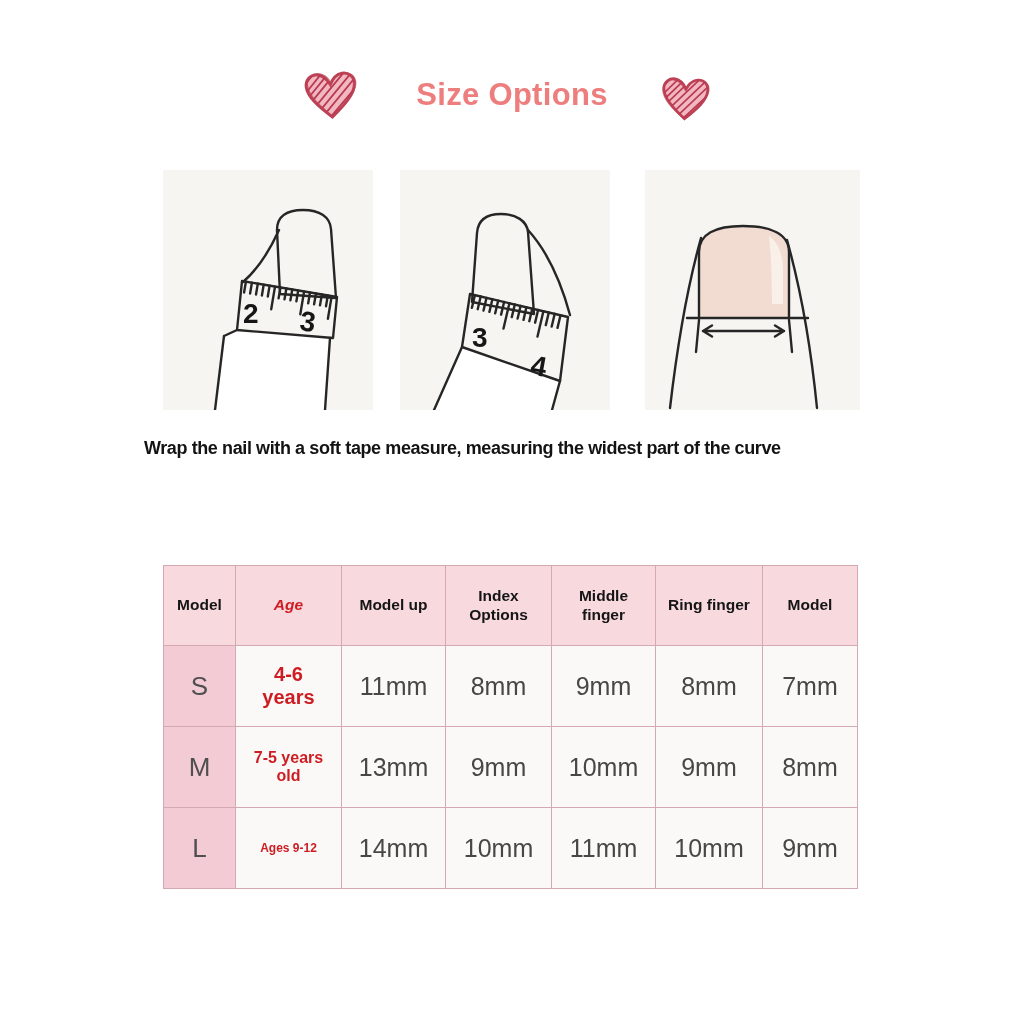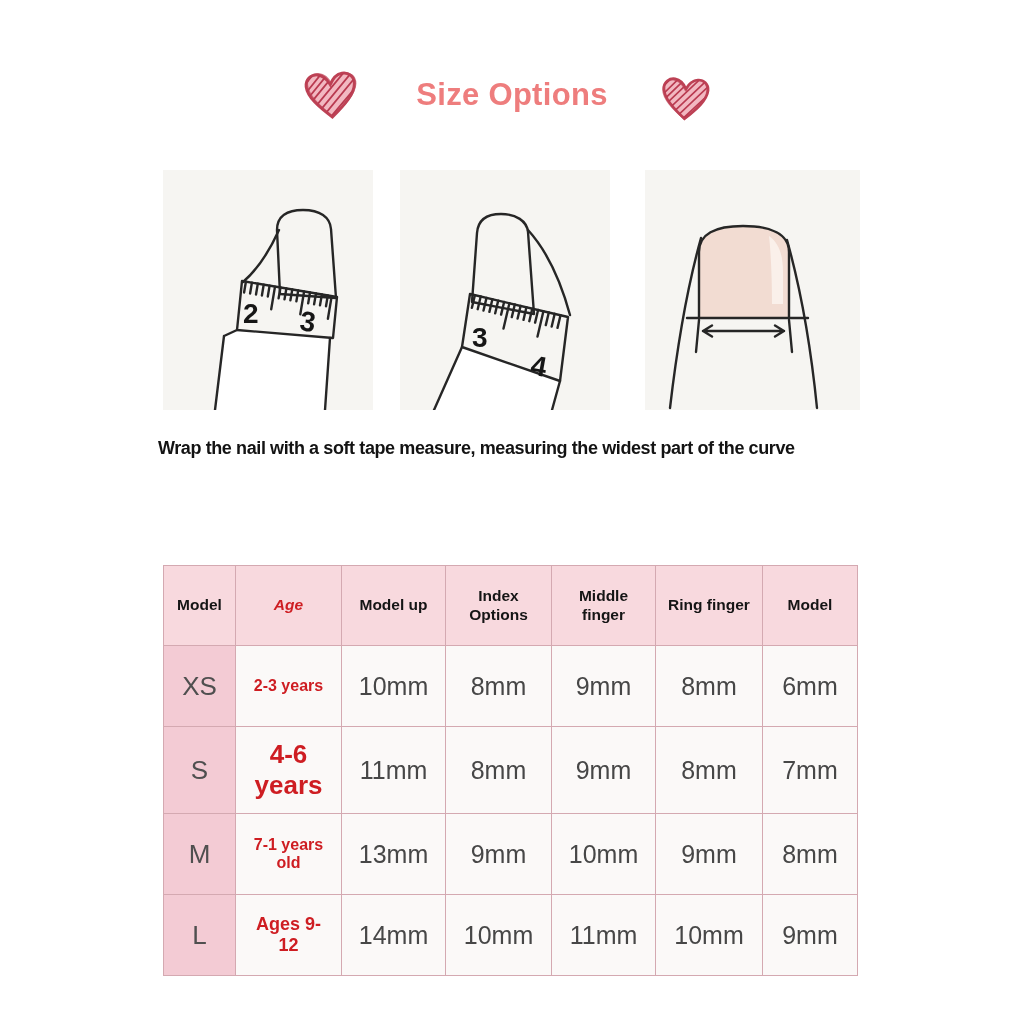--- a/index.html
+++ b/index.html
@@ -15,40 +15,40 @@
 
   
   .panel{position:absolute;top:170px;height:240px;background:#f6f5f2;}
   .panel svg{display:block;width:100%;height:100%;}
   #panel-1{left:163px;width:210px;}
   #panel-2{left:400px;width:210px;}
   #panel-3{left:645px;width:215px;}
 
   
   .instr{position:absolute;margin:0;color:#131313;white-space:nowrap;}
-  .instr-1{left:158px;top:438px;font-size:18px;font-weight:700;letter-spacing:-.4px;}
+  .instr-1{left:144px;top:438px;font-size:18px;font-weight:700;letter-spacing:-.4px;}
   .instr-2{left:157px;top:473px;font-size:15.5px;font-weight:700;letter-spacing:-.3px;}
 
   
   .size-table{position:absolute;left:163px;top:565px;width:694px;border-collapse:collapse;
               table-layout:fixed;background:#fbf9f8;}
   .size-table th,.size-table td{border:1px solid #d4a9b1;text-align:center;vertical-align:middle;
               padding:12px;overflow:hidden;}
   .size-table thead tr{height:80px;}
   .size-table tbody tr{height:81px;}
   .size-table thead th{background:#f8d9de;font-size:15.5px;font-weight:700;color:#151515;line-height:1.2;}
   .size-table thead th.hdr-age{color:#ce1d22;font-style:italic;}
   .size-table thead th.hdr-middle{padding:8px 18px;}
   td.model{background:#f3cbd4;font-size:26px;font-weight:400;color:#4f4f4f;}
   td.age{color:#ce1d22;font-weight:700;}
   td.mm{font-size:25px;color:#474747;}
   tr.r0 td.age{font-size:16px;}
-  tr.r1 td.age{font-size:26px;}
+  tr.r1 td.age{font-size:20px;}
   tr.r2 td.age{font-size:16px;}
-  tr.r3 td.age{font-size:18px;}
+  tr.r3 td.age{font-size:12px;}
 
   .sketch{stroke:#262626;stroke-width:2.4;stroke-linecap:round;stroke-linejoin:round;fill:none;}
   .tape-num{font-family:"Liberation Sans", sans-serif;font-weight:700;fill:#161616;font-size:28px;}
 </style>
 </head>
 <body>
 
 <div class="page">
 
   <svg class="heart heart-left" viewBox="0 0 48 44">
@@ -139,41 +139,32 @@
         <th>Model</th>
         <th class="hdr-age">Age</th>
         <th>Model up</th>
         <th>Index Options</th>
         <th class="hdr-middle">Middle finger</th>
         <th>Ring finger</th>
         <th>Model</th>
       </tr>
     </thead>
     <tbody>
-      <tr class="r0">
-        <td class="model">XS</td>
-        <td class="age">2-3 years</td>
-        <td class="mm">10mm</td>
-        <td class="mm">8mm</td>
-        <td class="mm">9mm</td>
-        <td class="mm">8mm</td>
-        <td class="mm">6mm</td>
-      </tr>
       <tr class="r1">
         <td class="model">S</td>
         <td class="age">4-6 years</td>
         <td class="mm">11mm</td>
         <td class="mm">8mm</td>
         <td class="mm">9mm</td>
         <td class="mm">8mm</td>
         <td class="mm">7mm</td>
       </tr>
       <tr class="r2">
         <td class="model">M</td>
-        <td class="age">7-1 years old</td>
+        <td class="age">7-5 years old</td>
         <td class="mm">13mm</td>
         <td class="mm">9mm</td>
         <td class="mm">10mm</td>
         <td class="mm">9mm</td>
         <td class="mm">8mm</td>
       </tr>
       <tr class="r3">
         <td class="model">L</td>
         <td class="age">Ages 9-12</td>
         <td class="mm">14mm</td>

